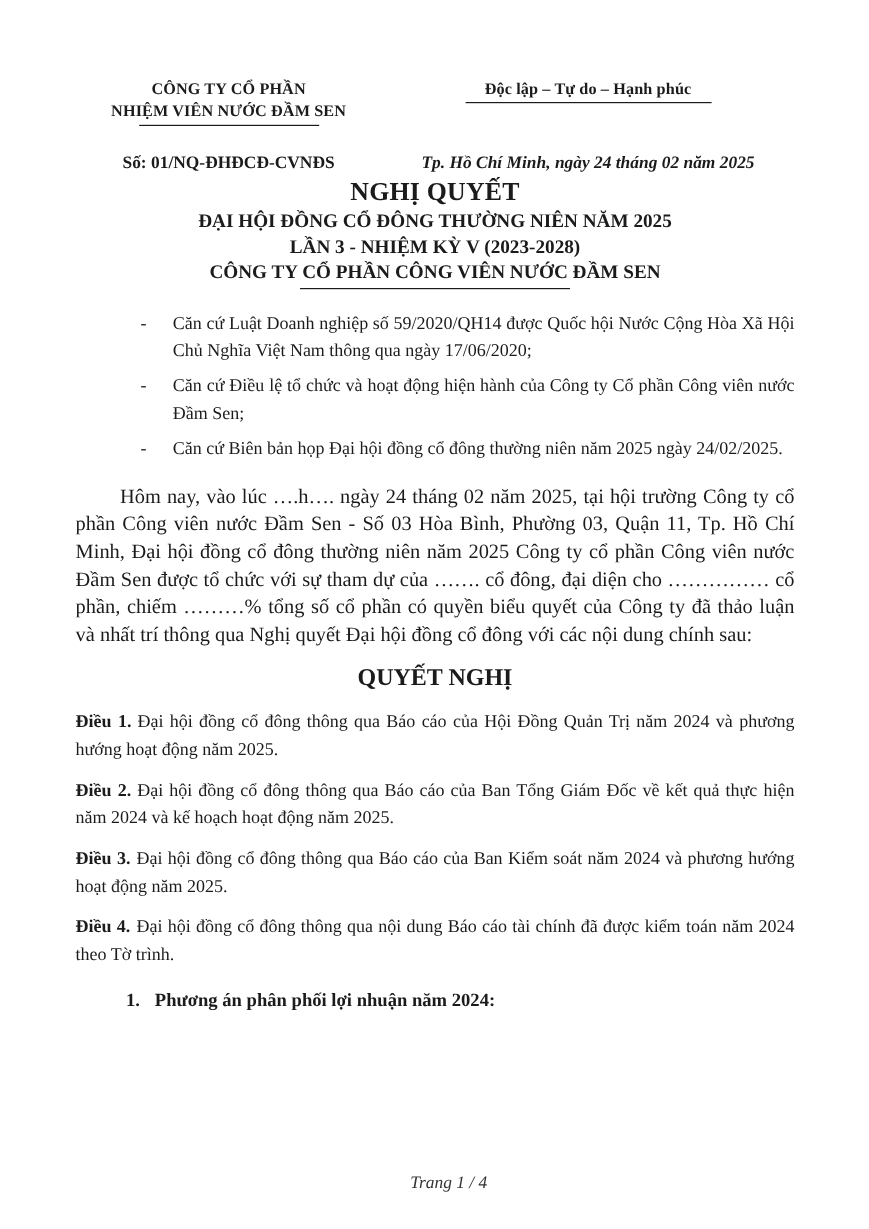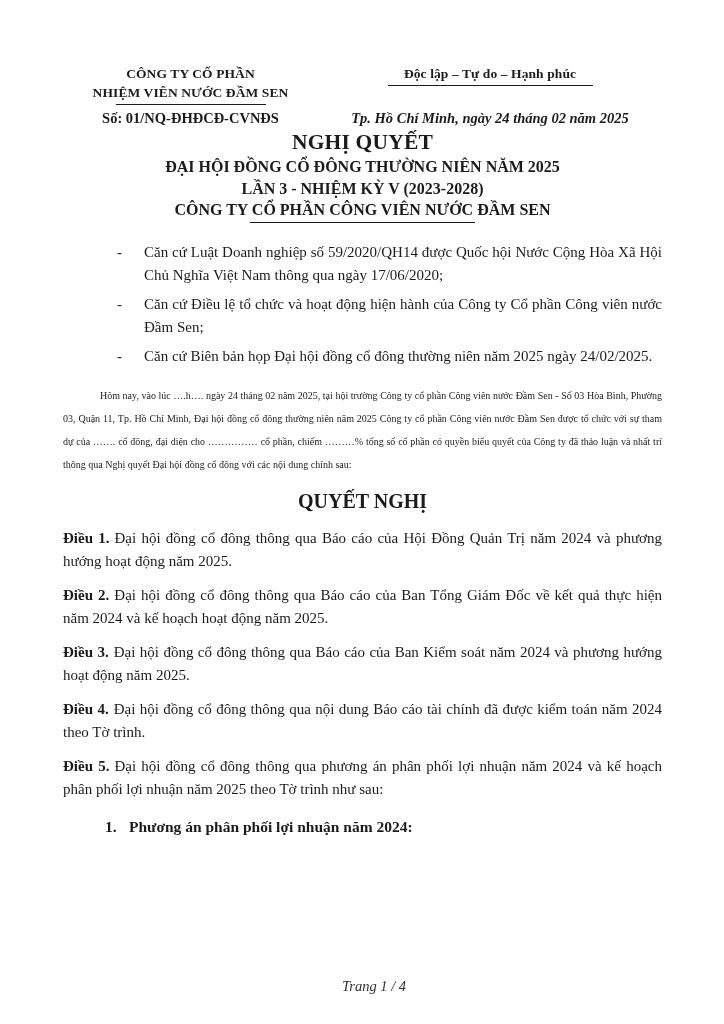--- a/index.html
+++ b/index.html
@@ -14,40 +14,40 @@
   .page { padding: 64px 62px 0 63px; position: relative; height: 1024px; }
 
   
   .hdr-row { display: flex; align-items: flex-start; }
   .hdr-left { width: 255px; text-align: center; }
   .hdr-right { flex: 1; text-align: center; }
   .hdr-line { font-weight: bold; font-size: 13.5px; line-height: 19px; letter-spacing: 0.1px; }
   .rule { border-bottom: 1.4px solid #1b1b1b; margin: 2px auto 0 auto; }
   .rule-left { width: 150px; }
   .rule-right { width: 205px; }
-  .meta-row { display: flex; margin-top: 5px; }
+  .meta-row { display: flex; margin-top: 23px; }
   .doc-number { width: 255px; text-align: center; font-weight: bold; font-size: 14.5px; }
   .place-date { flex: 1; text-align: center; font-weight: bold; font-style: italic; font-size: 14.5px; }
 
   
   .draft { margin: 24px 0 0 65px; font-weight: bold; font-size: 14px; letter-spacing: 0.3px; }
   .title-block { text-align: center; margin-top: 2px; }
   .title-main { font-weight: bold; font-size: 21.5px; line-height: 27px; letter-spacing: 0.2px; }
   .title-sub { font-weight: bold; font-size: 16px; line-height: 21.5px; }
   .title-underline { border-bottom: 1.5px solid #1b1b1b; width: 225px; margin: 1px auto 0 auto; }
 
   
   .basis { margin-top: 18px; }
   .basis-item { display: flex; margin-bottom: 6px; }
   .basis-dash { width: 27px; padding-left: 54px; flex: none; font-size: 15px; line-height: 23px; }
   .basis-dash { width: 81px; }
   .basis-text { flex: 1; font-size: 15px; line-height: 23px; text-align: justify; }
 
   
-  .intro { margin-top: 16px; font-size: 10px; line-height: 23px; text-align: justify; text-indent: 37px; }
+  .intro { margin-top: 16px; font-size: 17px; line-height: 23px; text-align: justify; text-indent: 37px; }
 
   
   .resolve-heading { text-align: center; font-weight: bold; font-size: 20px; margin-top: 12px; line-height: 27px; }
   .articles { margin-top: 12px; }
   .article { font-size: 15px; line-height: 23px; text-align: justify; margin-bottom: 11px; }
   .article-label { font-weight: bold; margin-right: 5px; }
   .numbered-item { margin: 14px 0 0 42px; display: flex; font-weight: bold; font-size: 15.5px; line-height: 23px; }
   .numbered-no { width: 24px; flex: none; }
 
   
@@ -101,21 +101,20 @@
 
   <p class="intro">Hôm nay, vào lúc ….h…. ngày 24 tháng 02 năm 2025, tại hội trường Công ty cổ phần Công viên nước Đầm Sen - Số 03 Hòa Bình, Phường 03, Quận 11, Tp. Hồ Chí Minh, Đại hội đồng cổ đông thường niên năm 2025 Công ty cổ phần Công viên nước Đầm Sen được tổ chức với sự tham dự của ……. cổ đông, đại diện cho …………… cổ phần, chiếm ………% tổng số cổ phần có quyền biểu quyết của Công ty đã thảo luận và nhất trí thông qua Nghị quyết Đại hội đồng cổ đông với các nội dung chính sau:</p>
 
   <div class="resolve-heading">QUYẾT NGHỊ</div>
 
   <div class="articles">
     <p class="article"><span class="article-label">Điều 1.</span><span>Đại hội đồng cổ đông thông qua Báo cáo của Hội Đồng Quản Trị năm 2024 và phương hướng hoạt động năm 2025.</span></p>
     <p class="article"><span class="article-label">Điều 2.</span><span>Đại hội đồng cổ đông thông qua Báo cáo của Ban Tổng Giám Đốc về kết quả thực hiện năm 2024 và kế hoạch hoạt động năm 2025.</span></p>
     <p class="article"><span class="article-label">Điều 3.</span><span>Đại hội đồng cổ đông thông qua Báo cáo của Ban Kiểm soát năm 2024 và phương hướng hoạt động năm 2025.</span></p>
     <p class="article"><span class="article-label">Điều 4.</span><span>Đại hội đồng cổ đông thông qua nội dung Báo cáo tài chính đã được kiểm toán năm 2024 theo Tờ trình.</span></p>
-    <p class="article"><span class="article-label">Điều 5.</span><span>Đại hội đồng cổ đông thông qua phương án phân phối lợi nhuận năm 2024 và kế hoạch phân phối lợi nhuận năm 2025 theo Tờ trình như sau:</span></p>
   </div>
 
   <div class="numbered-item">
     <span class="numbered-no">1.</span>
     <span>Phương án phân phối lợi nhuận năm 2024:</span>
   </div>
 
   <div class="footer">Trang 1 / 4</div>
 
 </div>

